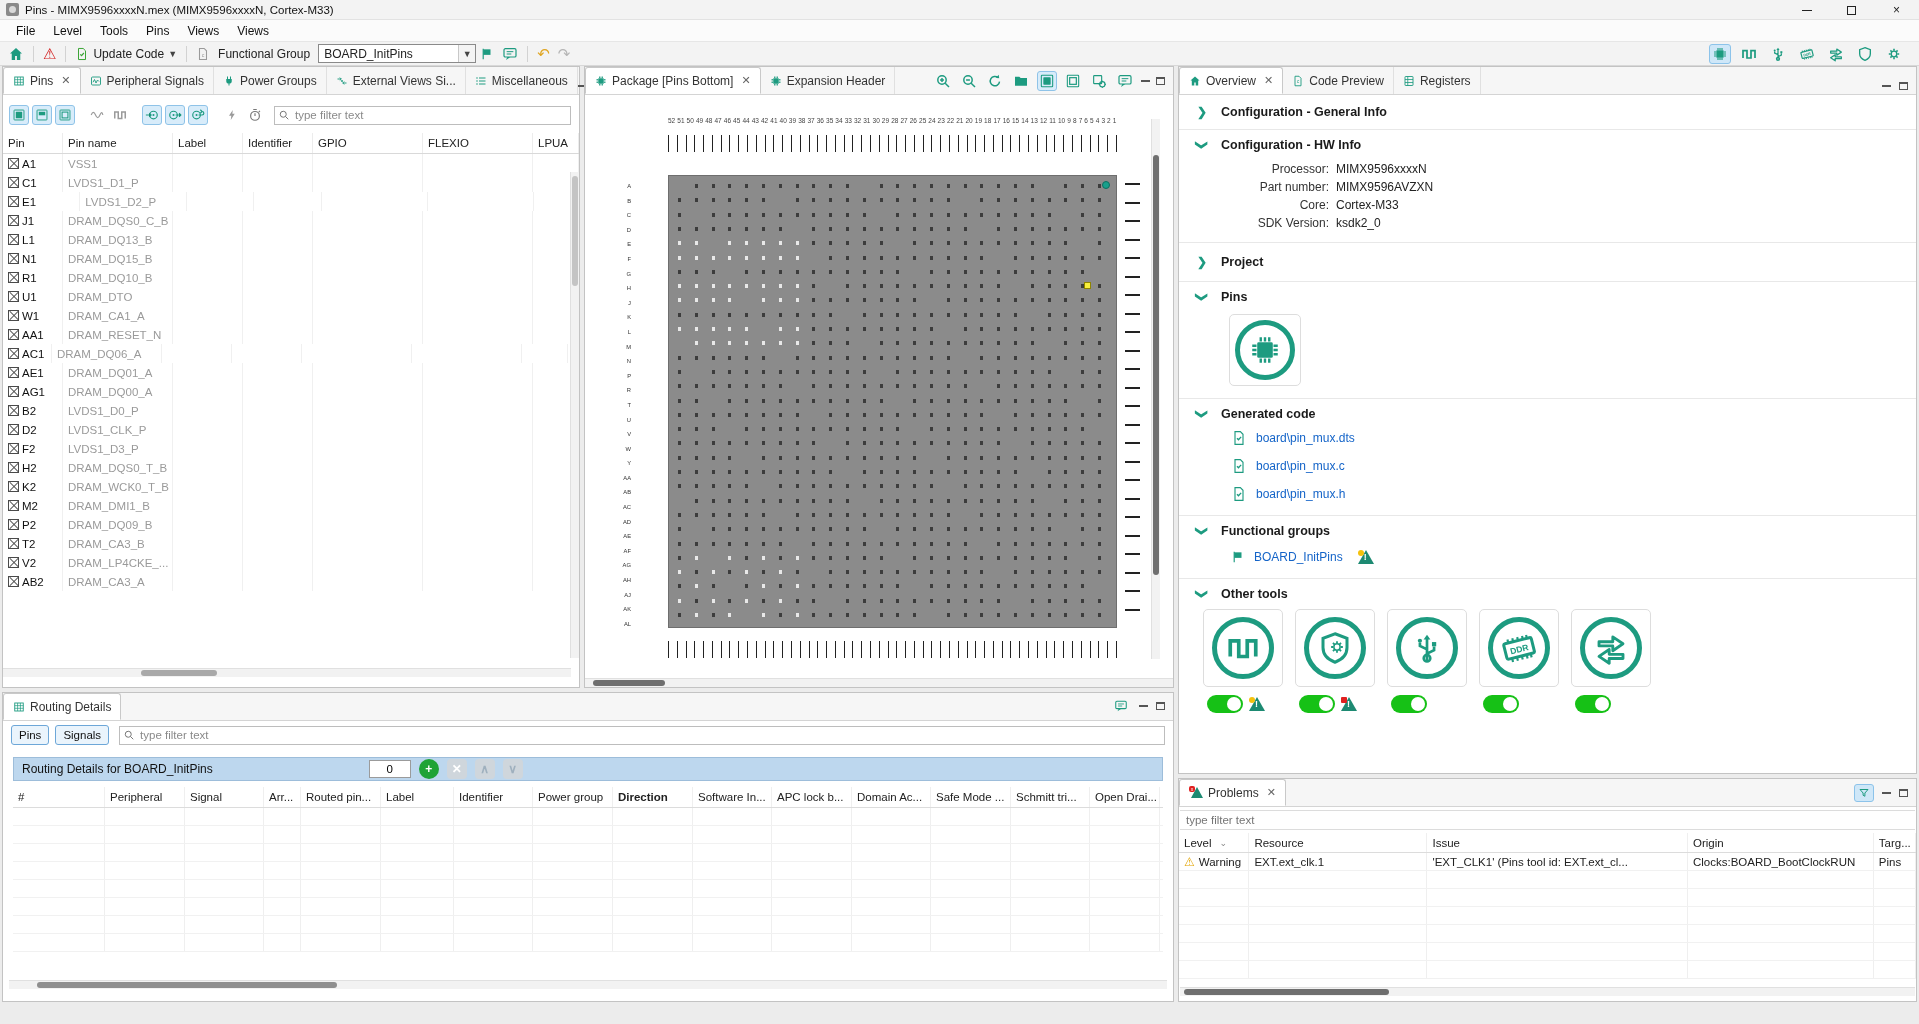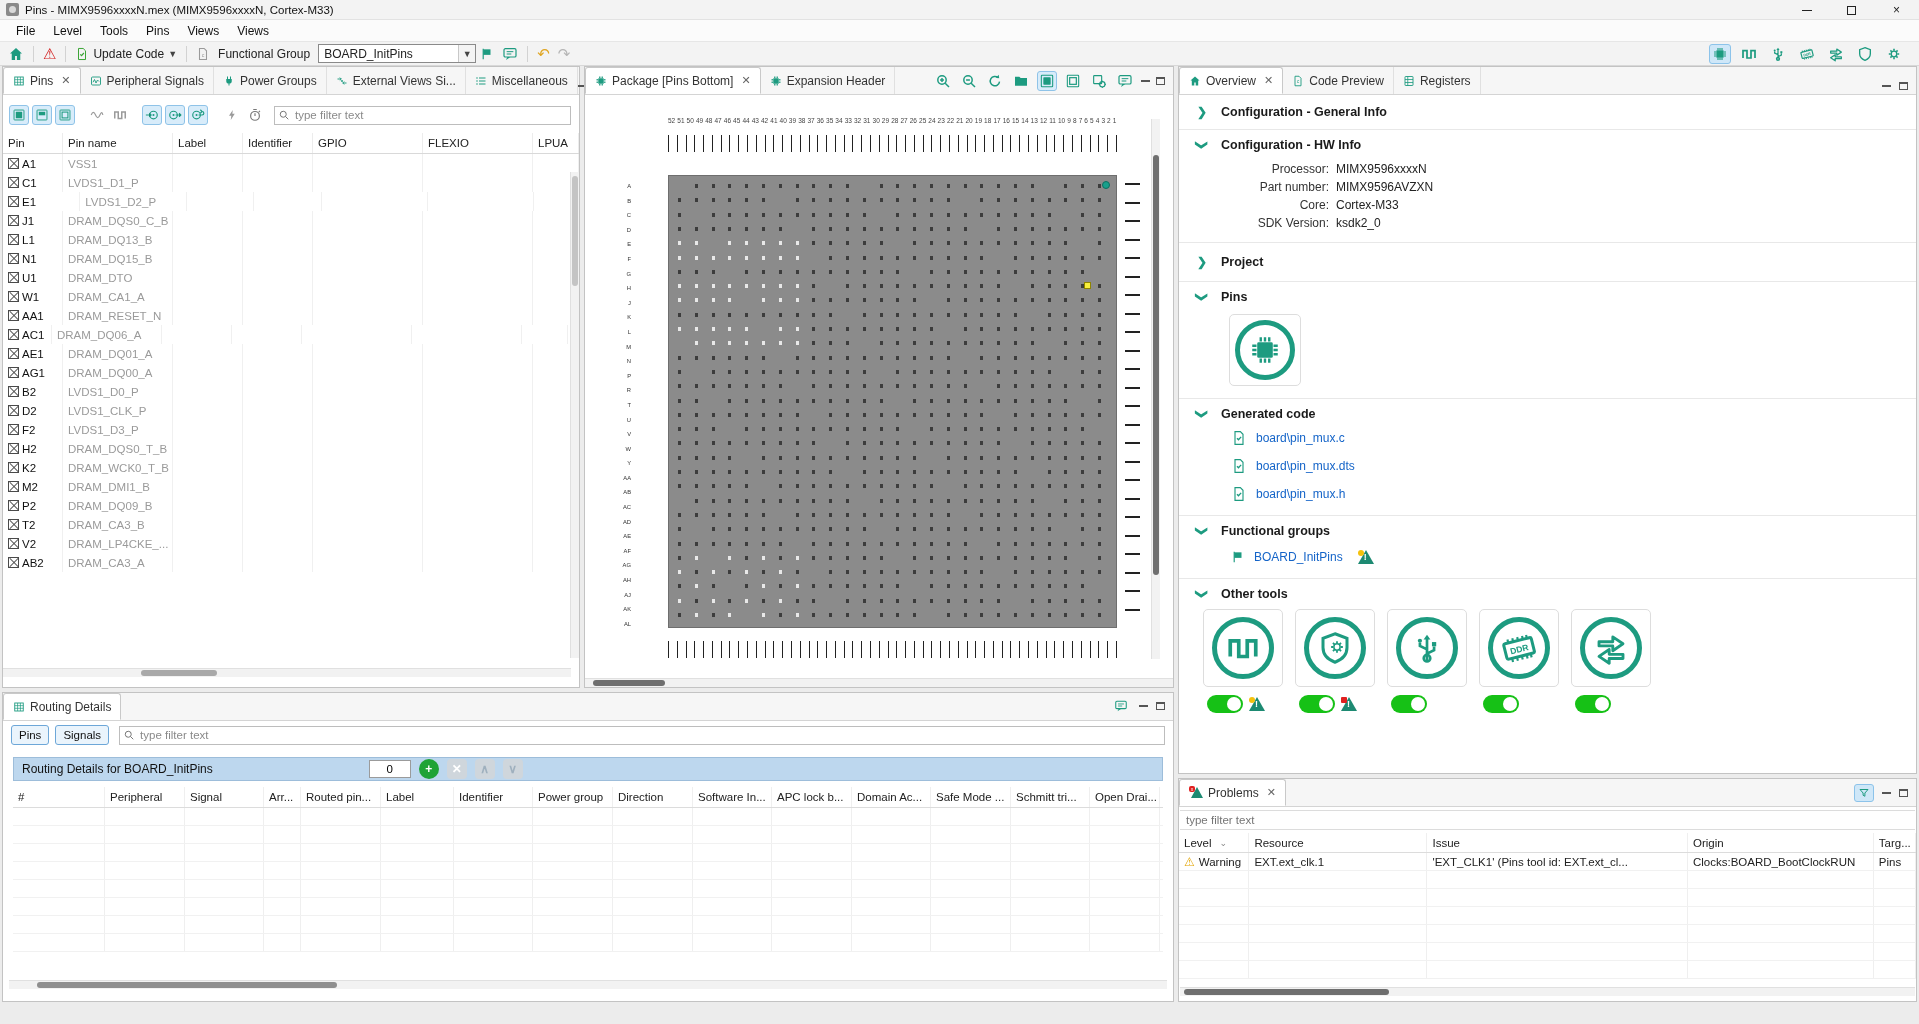--- a/index.html
+++ b/index.html
@@ -524,20 +524,32 @@
           <div class="c" style="width: 110px;"></div>
           <div class="c" style="width: 110px;"></div>
           <div class="c" style="width: 46px;"></div>
         </div>
         <div class="pin-row">
           <div class="c c0" style="width: 60px;">
             <span class="xbox"></span>
             <span>N1</span>
           </div>
           <div class="c c1" style="width: 110px;">DRAM_DQ15_B</div>
+          <div class="c" style="width: 70px;"></div>
+          <div class="c" style="width: 70px;"></div>
+          <div class="c" style="width: 110px;"></div>
+          <div class="c" style="width: 110px;"></div>
+          <div class="c" style="width: 46px;"></div>
+        </div>
+        <div class="pin-row">
+          <div class="c c0" style="width: 60px;">
+            <span class="xbox"></span>
+            <span>R1</span>
+          </div>
+          <div class="c c1" style="width: 110px;">DRAM_DQ10_B</div>
           <div class="c" style="width: 70px;"></div>
           <div class="c" style="width: 70px;"></div>
           <div class="c" style="width: 110px;"></div>
           <div class="c" style="width: 110px;"></div>
           <div class="c" style="width: 46px;"></div>
         </div>
         <div class="pin-row">
           <div class="c c0" style="width: 60px;">
             <span class="xbox"></span>
             <span>U1</span>
@@ -1896,30 +1908,30 @@
           <span class="chev open">❯</span>
           <span class="ov-title">Generated code</span>
         </div>
         <div class="gen-row">
           <span class="ic ic16 teal svgicon">
               <svg viewBox="0 0 24 24" xmlns="http://www.w3.org/2000/svg">
                 <path fill="none" stroke="currentColor" stroke-width="1.7" d="M6 2.5h8l4 4V21.5H6z"></path>
                 <path fill="none" stroke="currentColor" stroke-width="2" d="M9 12.5l2.2 2.2 4-4.4"></path>
               </svg>
             </span>
-          <span class="link">board\pin_mux.c</span>
+          <span class="link">board\pin_mux.dts</span>
         </div>
         <div class="gen-row">
           <span class="ic ic16 teal svgicon">
               <svg viewBox="0 0 24 24" xmlns="http://www.w3.org/2000/svg">
                 <path fill="none" stroke="currentColor" stroke-width="1.7" d="M6 2.5h8l4 4V21.5H6z"></path>
                 <path fill="none" stroke="currentColor" stroke-width="2" d="M9 12.5l2.2 2.2 4-4.4"></path>
               </svg>
             </span>
-          <span class="link">board\pin_mux.dts</span>
+          <span class="link">board\pin_mux.c</span>
         </div>
         <div class="gen-row">
           <span class="ic ic16 teal svgicon">
               <svg viewBox="0 0 24 24" xmlns="http://www.w3.org/2000/svg">
                 <path fill="none" stroke="currentColor" stroke-width="1.7" d="M6 2.5h8l4 4V21.5H6z"></path>
                 <path fill="none" stroke="currentColor" stroke-width="2" d="M9 12.5l2.2 2.2 4-4.4"></path>
               </svg>
             </span>
           <span class="link">board\pin_mux.h</span>
         </div>
@@ -2091,21 +2103,21 @@
 
     <div class="rt-head" id="routing-head">
         <div class="rt-cell" style="width: 92px;">#</div>
         <div class="rt-cell" style="width: 80px;">Peripheral</div>
         <div class="rt-cell" style="width: 79px;">Signal</div>
         <div class="rt-cell" style="width: 37px;">Arr...</div>
         <div class="rt-cell" style="width: 80px;">Routed pin...</div>
         <div class="rt-cell" style="width: 73px;">Label</div>
         <div class="rt-cell" style="width: 79px;">Identifier</div>
         <div class="rt-cell" style="width: 80px;">Power group</div>
-        <div class="rt-cell" style="width: 80px;">Direction</div>
+        <div class="rt-cell" style="width: 80px; font-weight: bold;">Direction</div>
         <div class="rt-cell" style="width: 79px;">Software In...</div>
         <div class="rt-cell" style="width: 80px;">APC lock b...</div>
         <div class="rt-cell" style="width: 79px;">Domain Ac...</div>
         <div class="rt-cell" style="width: 80px;">Safe Mode ...</div>
         <div class="rt-cell" style="width: 79px;">Schmitt tri...</div>
         <div class="rt-cell" style="width: 70px;">Open Drai...</div>
       </div>
     <div id="routing-rows">
         <div class="rt-row">
           <div class="rt-cell" style="width: 92px;"></div>

